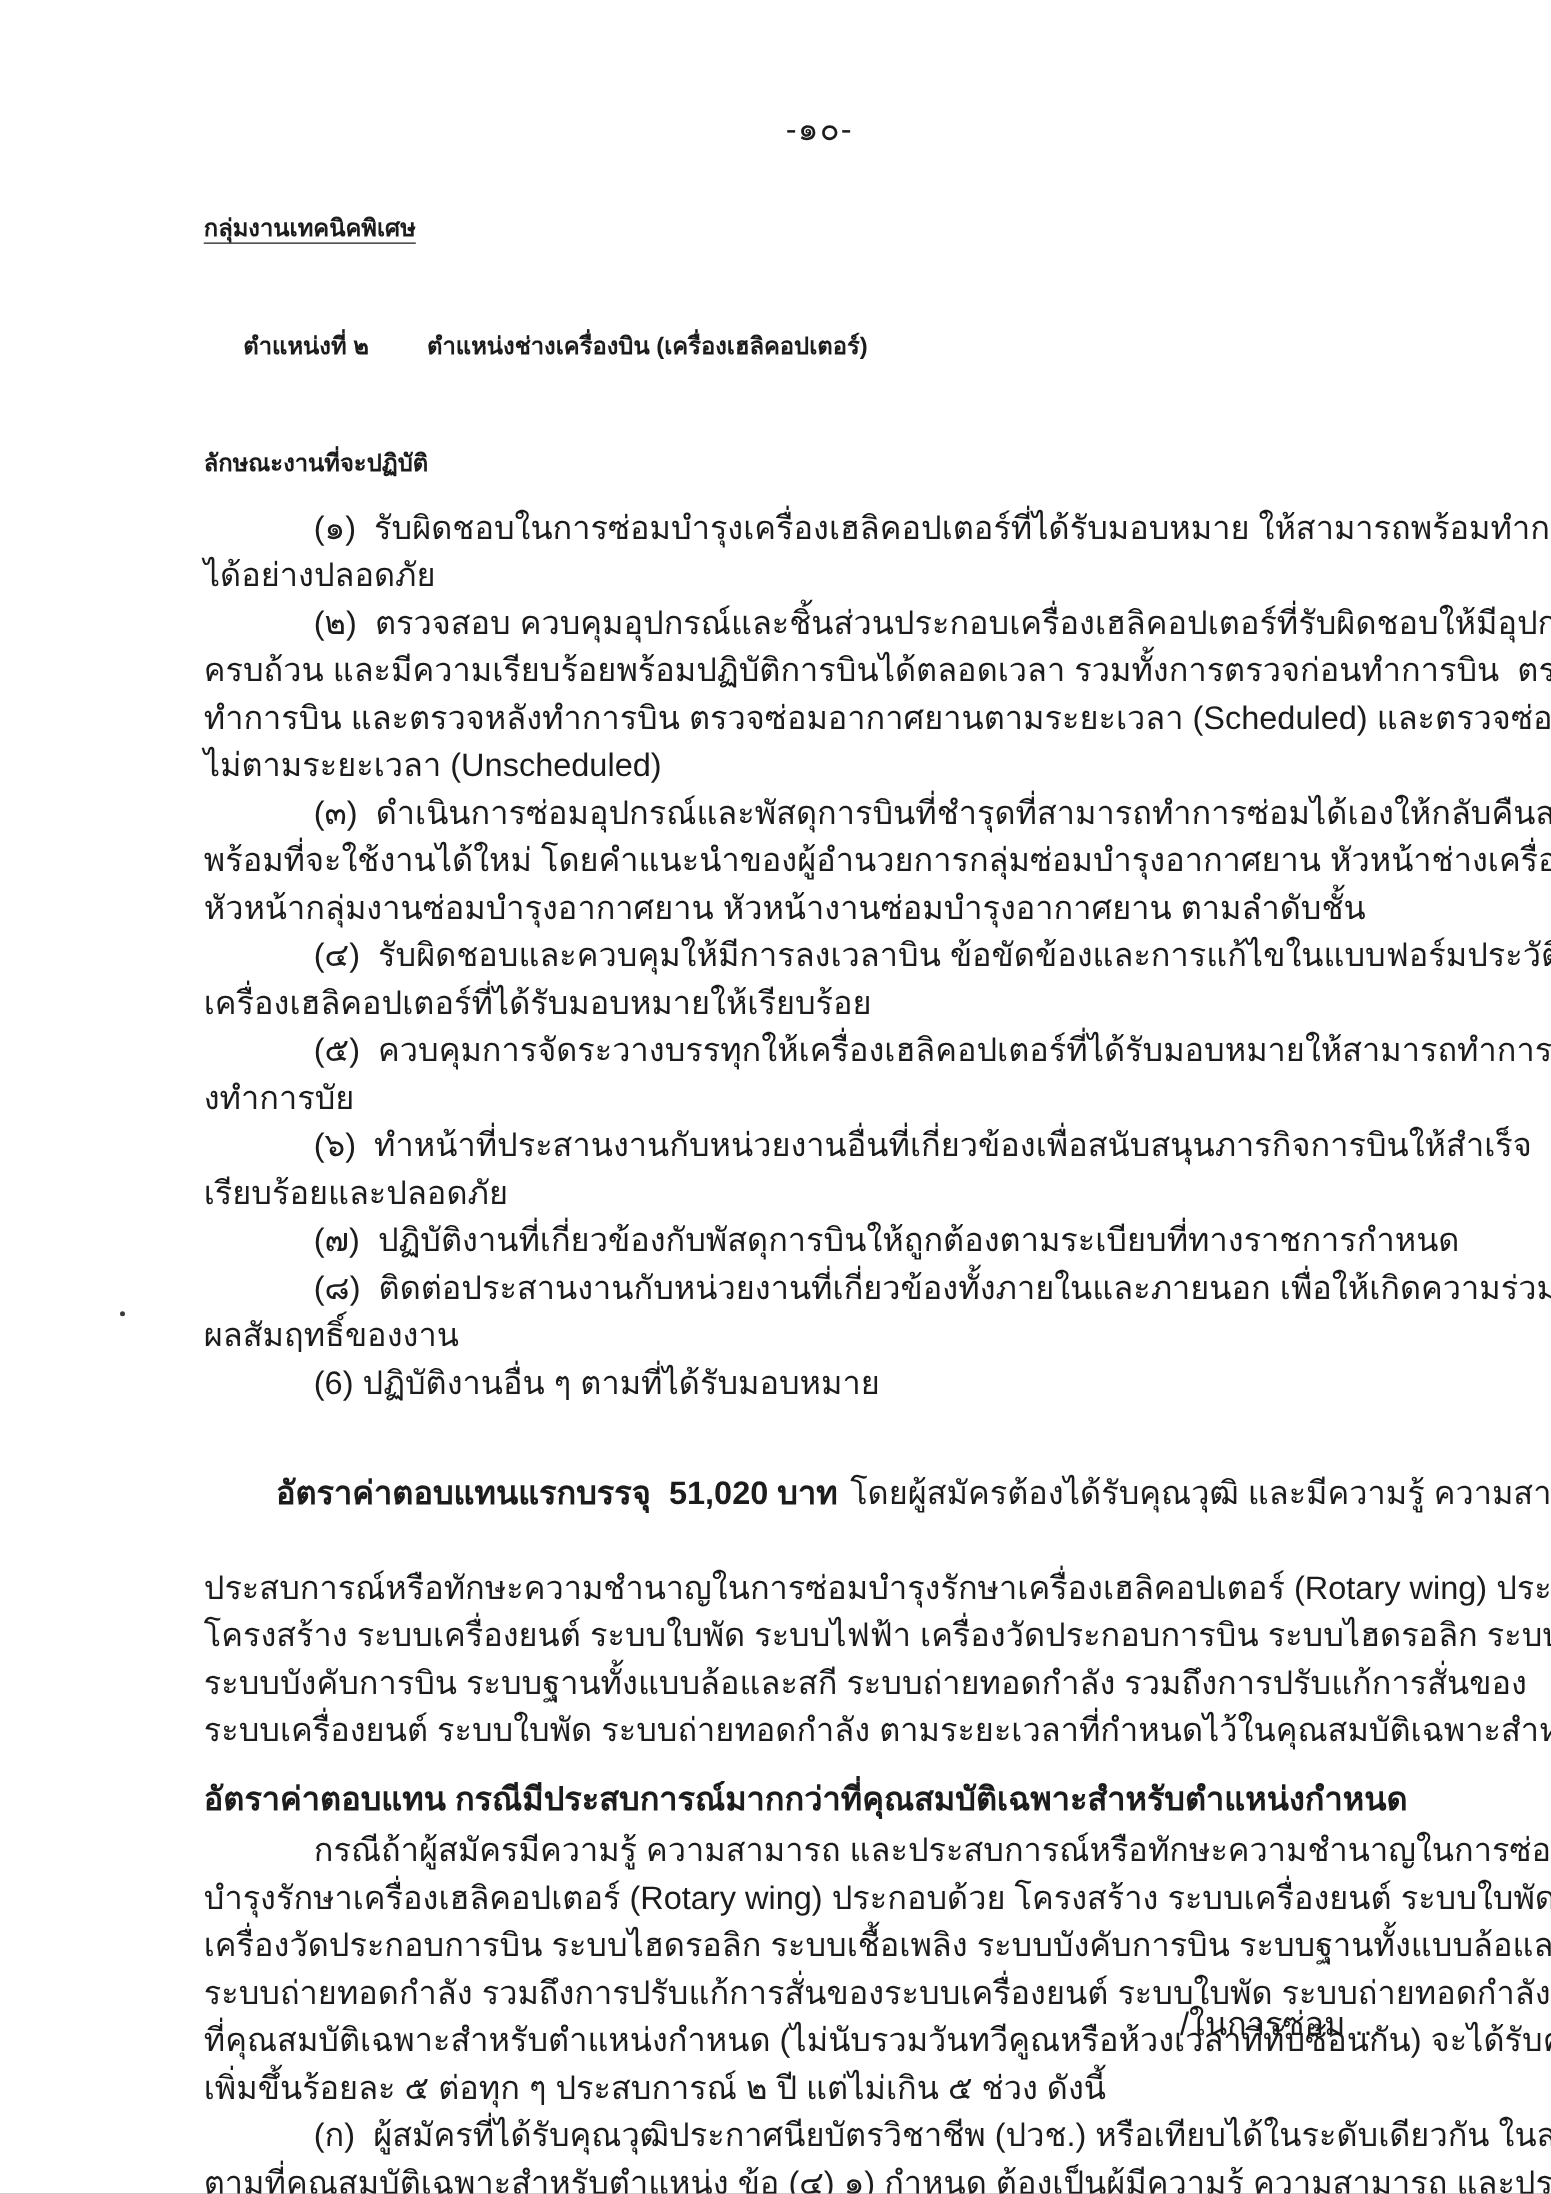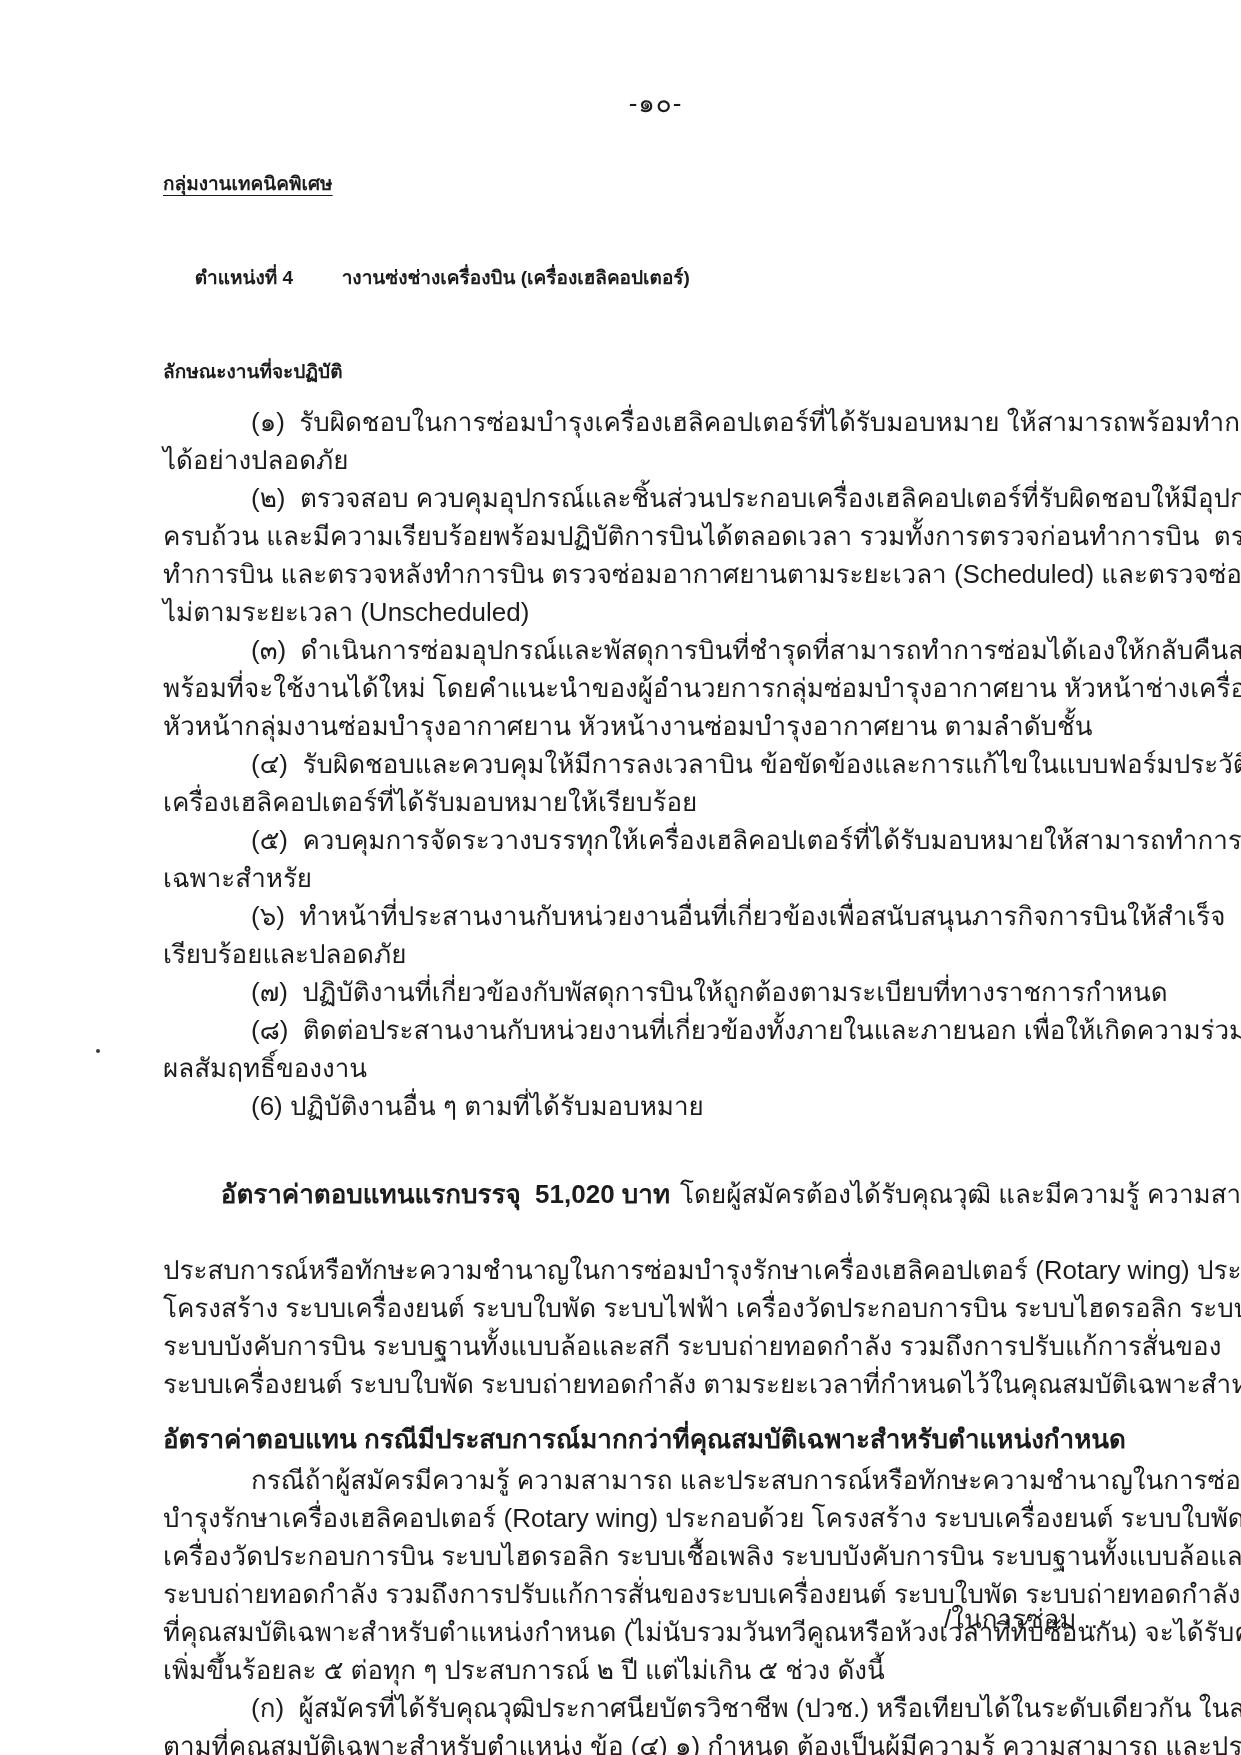--- a/index.html
+++ b/index.html
@@ -75,39 +75,39 @@
 
 <div class="doc">
 
   <div class="pagenum">-๑๐-</div>
 
   <div class="content">
 
     <div class="h underl">กลุ่มงานเทคนิคพิเศษ</div>
 
     <div class="h">
-      <span class="posno">ตำแหน่งที่ 4</span><span>างานซ่งช่างเครื่องบิน (เครื่องเฮลิคอปเตอร์)</span>
+      <span class="posno">ตำแหน่งที่ ๒</span><span>ตำแหน่งช่างเครื่องบิน (เครื่องเฮลิคอปเตอร์)</span>
     </div>
 
     <div class="h">ลักษณะงานที่จะปฏิบัติ</div>
 
     <div class="bodylines">
       <div class="ln ind">(๑)  รับผิดชอบในการซ่อมบำรุงเครื่องเฮลิคอปเตอร์ที่ได้รับมอบหมาย ให้สามารถพร้อมทำการบิน</div>
       <div class="ln">ได้อย่างปลอดภัย</div>
       <div class="ln ind">(๒)  ตรวจสอบ ควบคุมอุปกรณ์และชิ้นส่วนประกอบเครื่องเฮลิคอปเตอร์ที่รับผิดชอบให้มีอุปกรณ์</div>
       <div class="ln">ครบถ้วน และมีความเรียบร้อยพร้อมปฏิบัติการบินได้ตลอดเวลา รวมทั้งการตรวจก่อนทำการบิน  ตรวจระหว่าง</div>
       <div class="ln">ทำการบิน และตรวจหลังทำการบิน ตรวจซ่อมอากาศยานตามระยะเวลา (Scheduled) และตรวจซ่อมอากาศยาน</div>
       <div class="ln">ไม่ตามระยะเวลา (Unscheduled)</div>
       <div class="ln ind">(๓)  ดำเนินการซ่อมอุปกรณ์และพัสดุการบินที่ชำรุดที่สามารถทำการซ่อมได้เองให้กลับคืนสภาพ</div>
       <div class="ln">พร้อมที่จะใช้งานได้ใหม่ โดยคำแนะนำของผู้อำนวยการกลุ่มซ่อมบำรุงอากาศยาน หัวหน้าช่างเครื่องบิน</div>
       <div class="ln">หัวหน้ากลุ่มงานซ่อมบำรุงอากาศยาน หัวหน้างานซ่อมบำรุงอากาศยาน ตามลำดับชั้น</div>
       <div class="ln ind">(๔)  รับผิดชอบและควบคุมให้มีการลงเวลาบิน ข้อขัดข้องและการแก้ไขในแบบฟอร์มประวัติของ</div>
       <div class="ln">เครื่องเฮลิคอปเตอร์ที่ได้รับมอบหมายให้เรียบร้อย</div>
       <div class="ln ind">(๕)  ควบคุมการจัดระวางบรรทุกให้เครื่องเฮลิคอปเตอร์ที่ได้รับมอบหมายให้สามารถทำการบินได้</div>
-      <div class="ln">เฉพาะสำหรัย</div>
+      <div class="ln">งทำการบัย</div>
       <div class="ln ind">(๖)  ทำหน้าที่ประสานงานกับหน่วยงานอื่นที่เกี่ยวข้องเพื่อสนับสนุนภารกิจการบินให้สำเร็จ</div>
       <div class="ln">เรียบร้อยและปลอดภัย</div>
       <div class="ln ind">(๗)  ปฏิบัติงานที่เกี่ยวข้องกับพัสดุการบินให้ถูกต้องตามระเบียบที่ทางราชการกำหนด</div>
       <div class="ln ind">(๘)  ติดต่อประสานงานกับหน่วยงานที่เกี่ยวข้องทั้งภายในและภายนอก เพื่อให้เกิดความร่วมมือและ</div>
       <div class="ln">ผลสัมฤทธิ์ของงาน</div>
       <div class="ln ind">(6) ปฏิบัติงานอื่น ๆ ตามที่ได้รับมอบหมาย</div>
     </div>
 
     <div class="para">
       <div class="ln">

